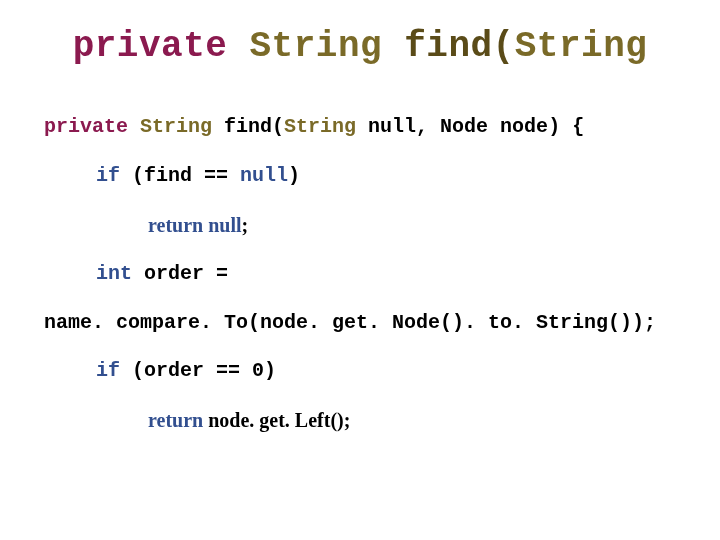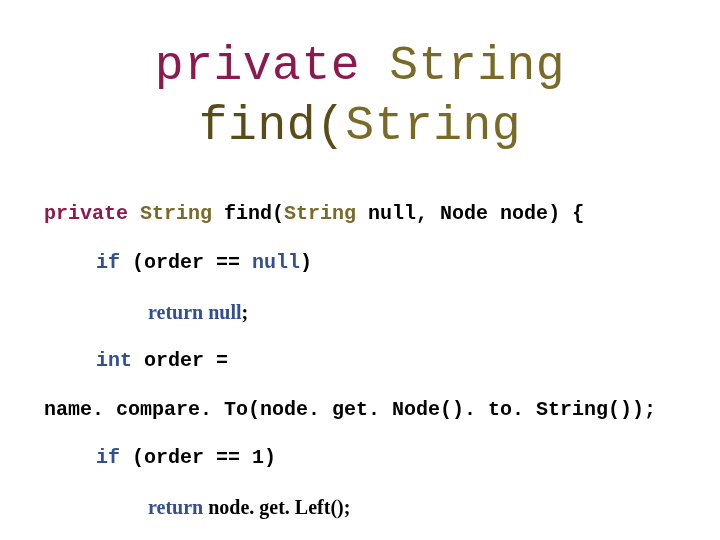--- a/index.html
+++ b/index.html
@@ -3,26 +3,25 @@
 <meta charset="utf-8">
 <style>
   * { margin: 0; padding: 0; box-sizing: border-box; }
   html, body { width: 720px; height: 540px; background: #ffffff; }
   body {
     font-family: Consolas, "Courier New", monospace;
     padding: 24px 44px 0 44px;
   }
   .title {
     text-align: center;
-    font-weight: 400;
-    font-size: 48px;
+    font-weight: 700;
+    font-size: 36px;
     letter-spacing: 0.5px;
     line-height: 1.25;
     margin-bottom: 22px;
-    margin-top: 12px;
   }
   .code {
     font-family: Consolas, "Courier New", monospace;
     font-size: 20px;
     font-weight: 700;
     line-height: 1.22;
     white-space: pre;
   }
   .i1 { padding-left: 52px; }
   .i2 { padding-left: 104px; font-family: Liberation Serif, serif; }
@@ -39,24 +38,24 @@
 <div class="title">
   <span class="kw-private">private</span>
   <span> </span>
   <span class="kw-type">String</span>
   <span> </span>
   <span class="fn-name">find(</span><span class="kw-type">String</span><br>
 </div>
 
 <div class="code">
 <div><span class="kw-private">private</span><span> </span><span class="kw-type">String</span><span> </span><span class="ident">find(</span><span class="kw-type">String</span><span class="ident"> null, Node node) {</span></div>
-<div class="i1"><span class="kw-blue">if</span><span> </span><span class="ident">(order == </span><span class="kw-blue">null</span><span class="ident">)</span></div>
+<div class="i1"><span class="kw-blue">if</span><span> </span><span class="ident">(find == </span><span class="kw-blue">null</span><span class="ident">)</span></div>
 <div class="i2"><span class="kw-blue">return</span><span> </span><span class="kw-blue">null</span><span class="ident">;</span></div>
 <div class="i1"><span class="kw-blue">int</span><span> </span><span class="ident">order =</span></div>
 <div><span class="ident">name. compare. To(node. get. Node(). to. String());</span></div>
-<div class="i1"><span class="kw-blue">if</span><span> </span><span class="ident">(order == 1)</span></div>
+<div class="i1"><span class="kw-blue">if</span><span> </span><span class="ident">(order == 0)</span></div>
 <div class="i2"><span class="kw-blue">return</span><span> </span><span class="ident">node. get. Left();</span></div>
 
 
 
 
 
 </div>
 
 </body></html>

